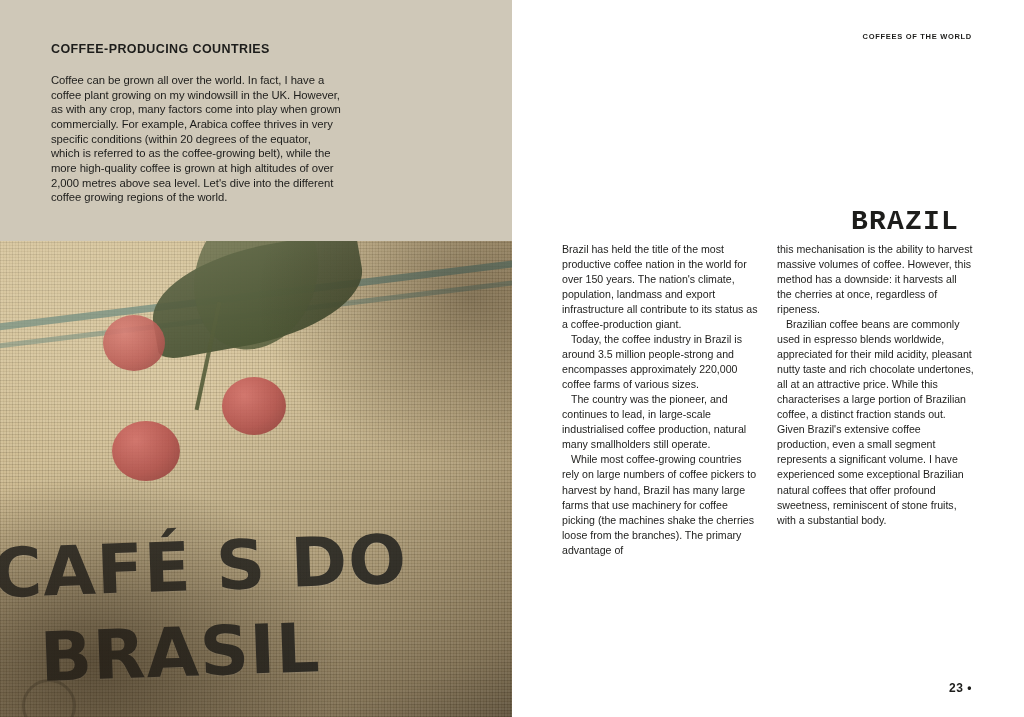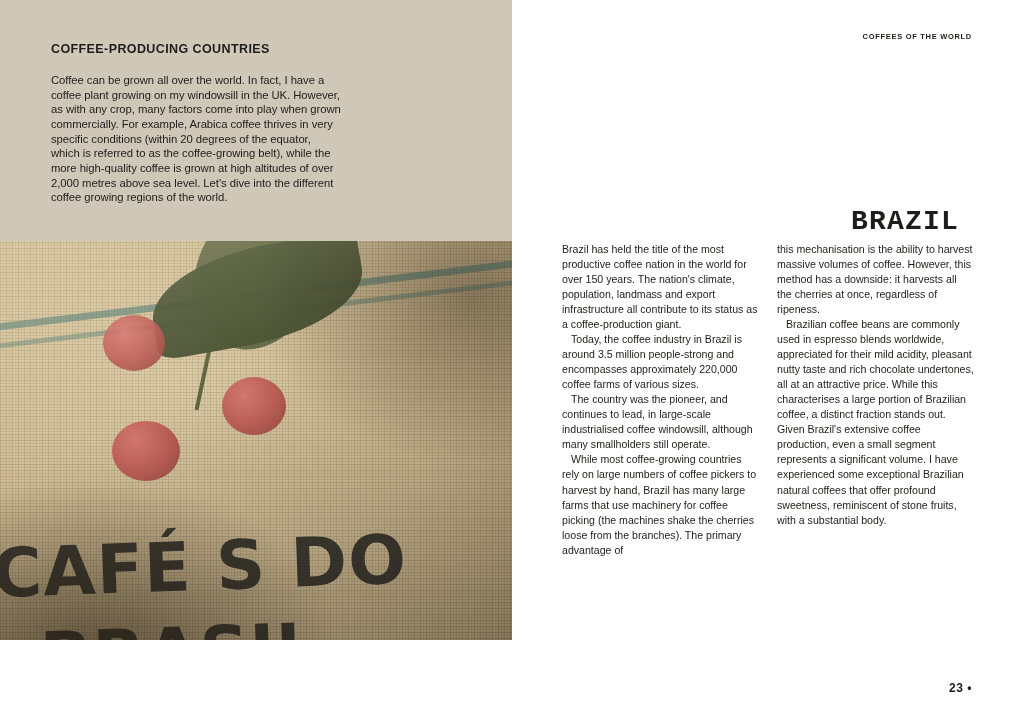--- a/index.html
+++ b/index.html
@@ -15,21 +15,21 @@
   .spread {
     position: relative;
     width: 1024px;
     height: 717px;
     display: flex;
   }
   
   .page-left {
     position: relative;
     width: 512px;
-    height: 640px;
+    height: 717px;
     background: #cfc8b8;
     overflow: hidden;
   }
   .left-text-block {
     position: absolute;
     left: 51px;
     top: 42px;
     width: 290px;
   }
   .left-heading {
@@ -254,21 +254,21 @@
   </div>
 
   <div class="page-right">
     <div class="running-head">COFFEES OF THE WORLD</div>
     <h1 class="chapter-title">BRAZIL</h1>
 
     <div class="columns">
       <div class="col">
         <p>Brazil has held the title of the most productive coffee nation in the world for over 150 years. The nation's climate, population, landmass and export infrastructure all contribute to its status as a coffee-production giant.</p>
         <p class="indent">Today, the coffee industry in Brazil is around 3.5 million people-strong and encompasses approximately 220,000 coffee farms of various sizes.</p>
-        <p class="indent">The country was the pioneer, and continues to lead, in large-scale industrialised coffee windowsill, although many smallholders still operate.</p>
+        <p class="indent">The country was the pioneer, and continues to lead, in large-scale industrialised coffee production, natural many smallholders still operate.</p>
         <p class="indent">While most coffee-growing countries rely on large numbers of coffee pickers to harvest by hand, Brazil has many large farms that use machinery for coffee picking (the machines shake the cherries loose from the branches). The primary advantage of</p>
       </div>
       <div class="col">
         <p>this mechanisation is the ability to harvest massive volumes of coffee. However, this method has a downside: it harvests all the cherries at once, regardless of ripeness.</p>
         <p class="indent">Brazilian coffee beans are commonly used in espresso blends worldwide, appreciated for their mild acidity, pleasant nutty taste and rich chocolate undertones, all at an attractive price. While this characterises a large portion of Brazilian coffee, a distinct fraction stands out. Given Brazil's extensive coffee production, even a small segment represents a significant volume. I have experienced some exceptional Brazilian natural coffees that offer profound sweetness, reminiscent of stone fruits, with a substantial body.</p>
       </div>
     </div>
 
     <div class="folio">23 •</div>
   </div>

